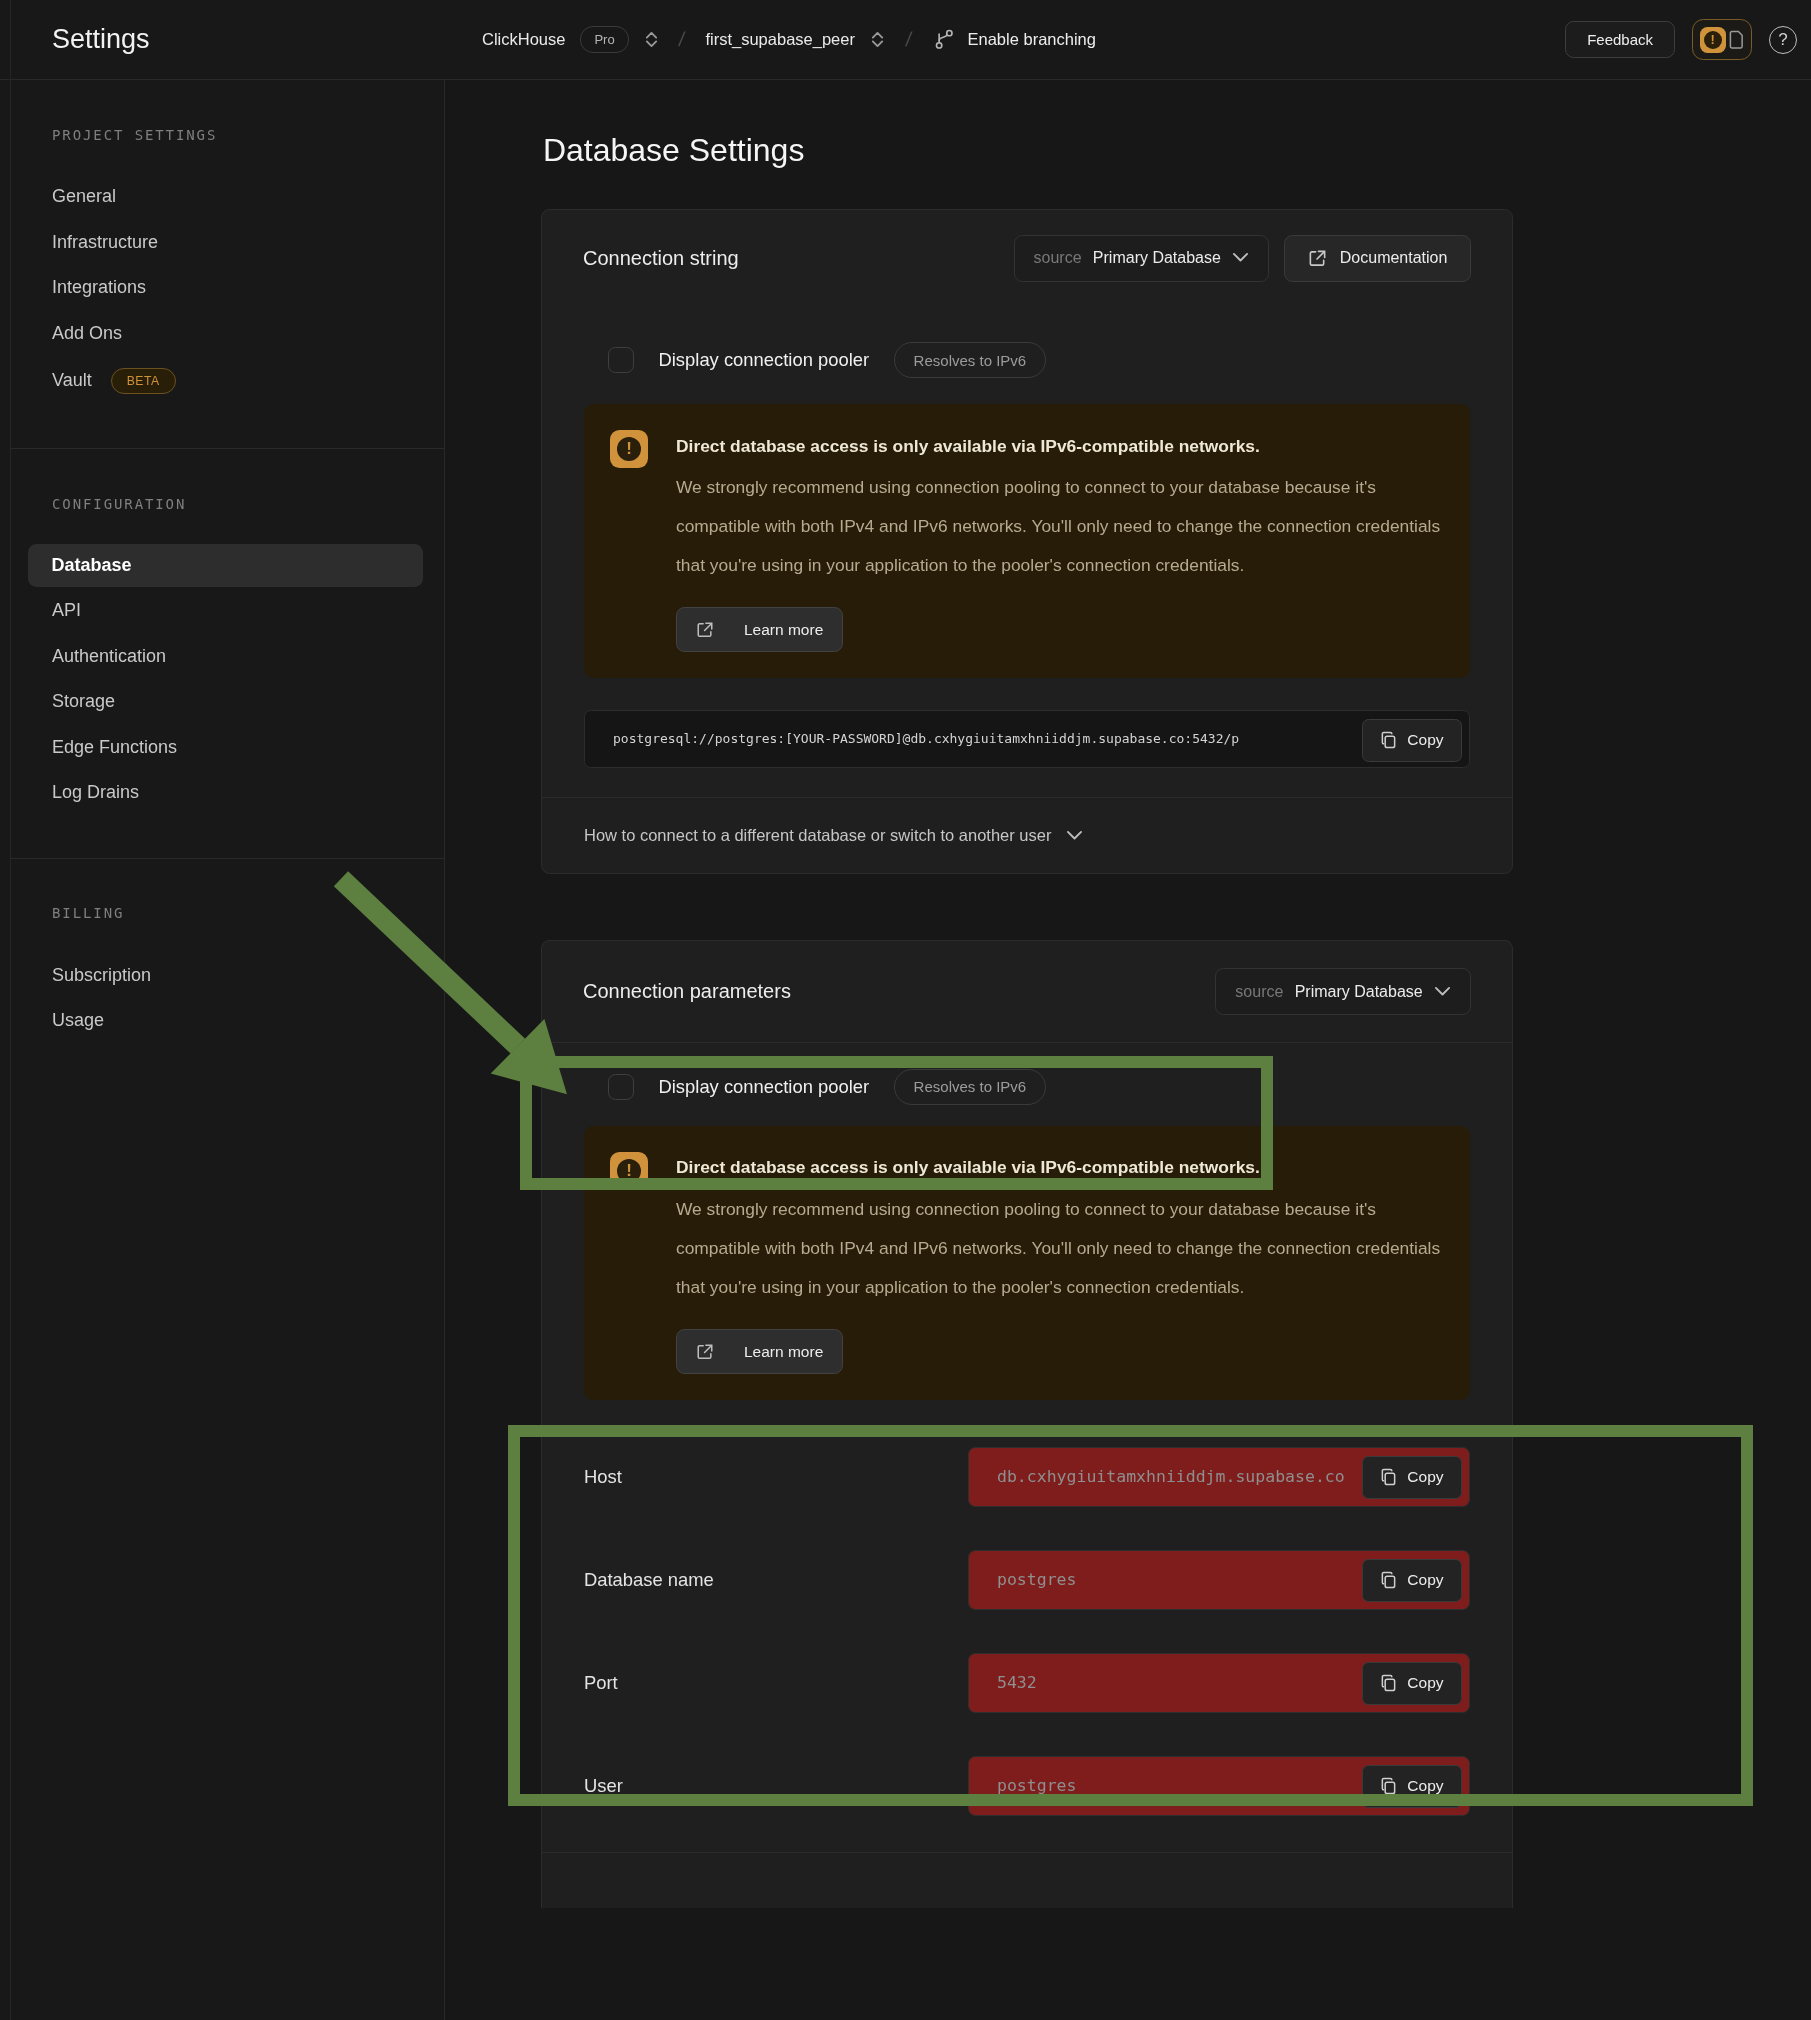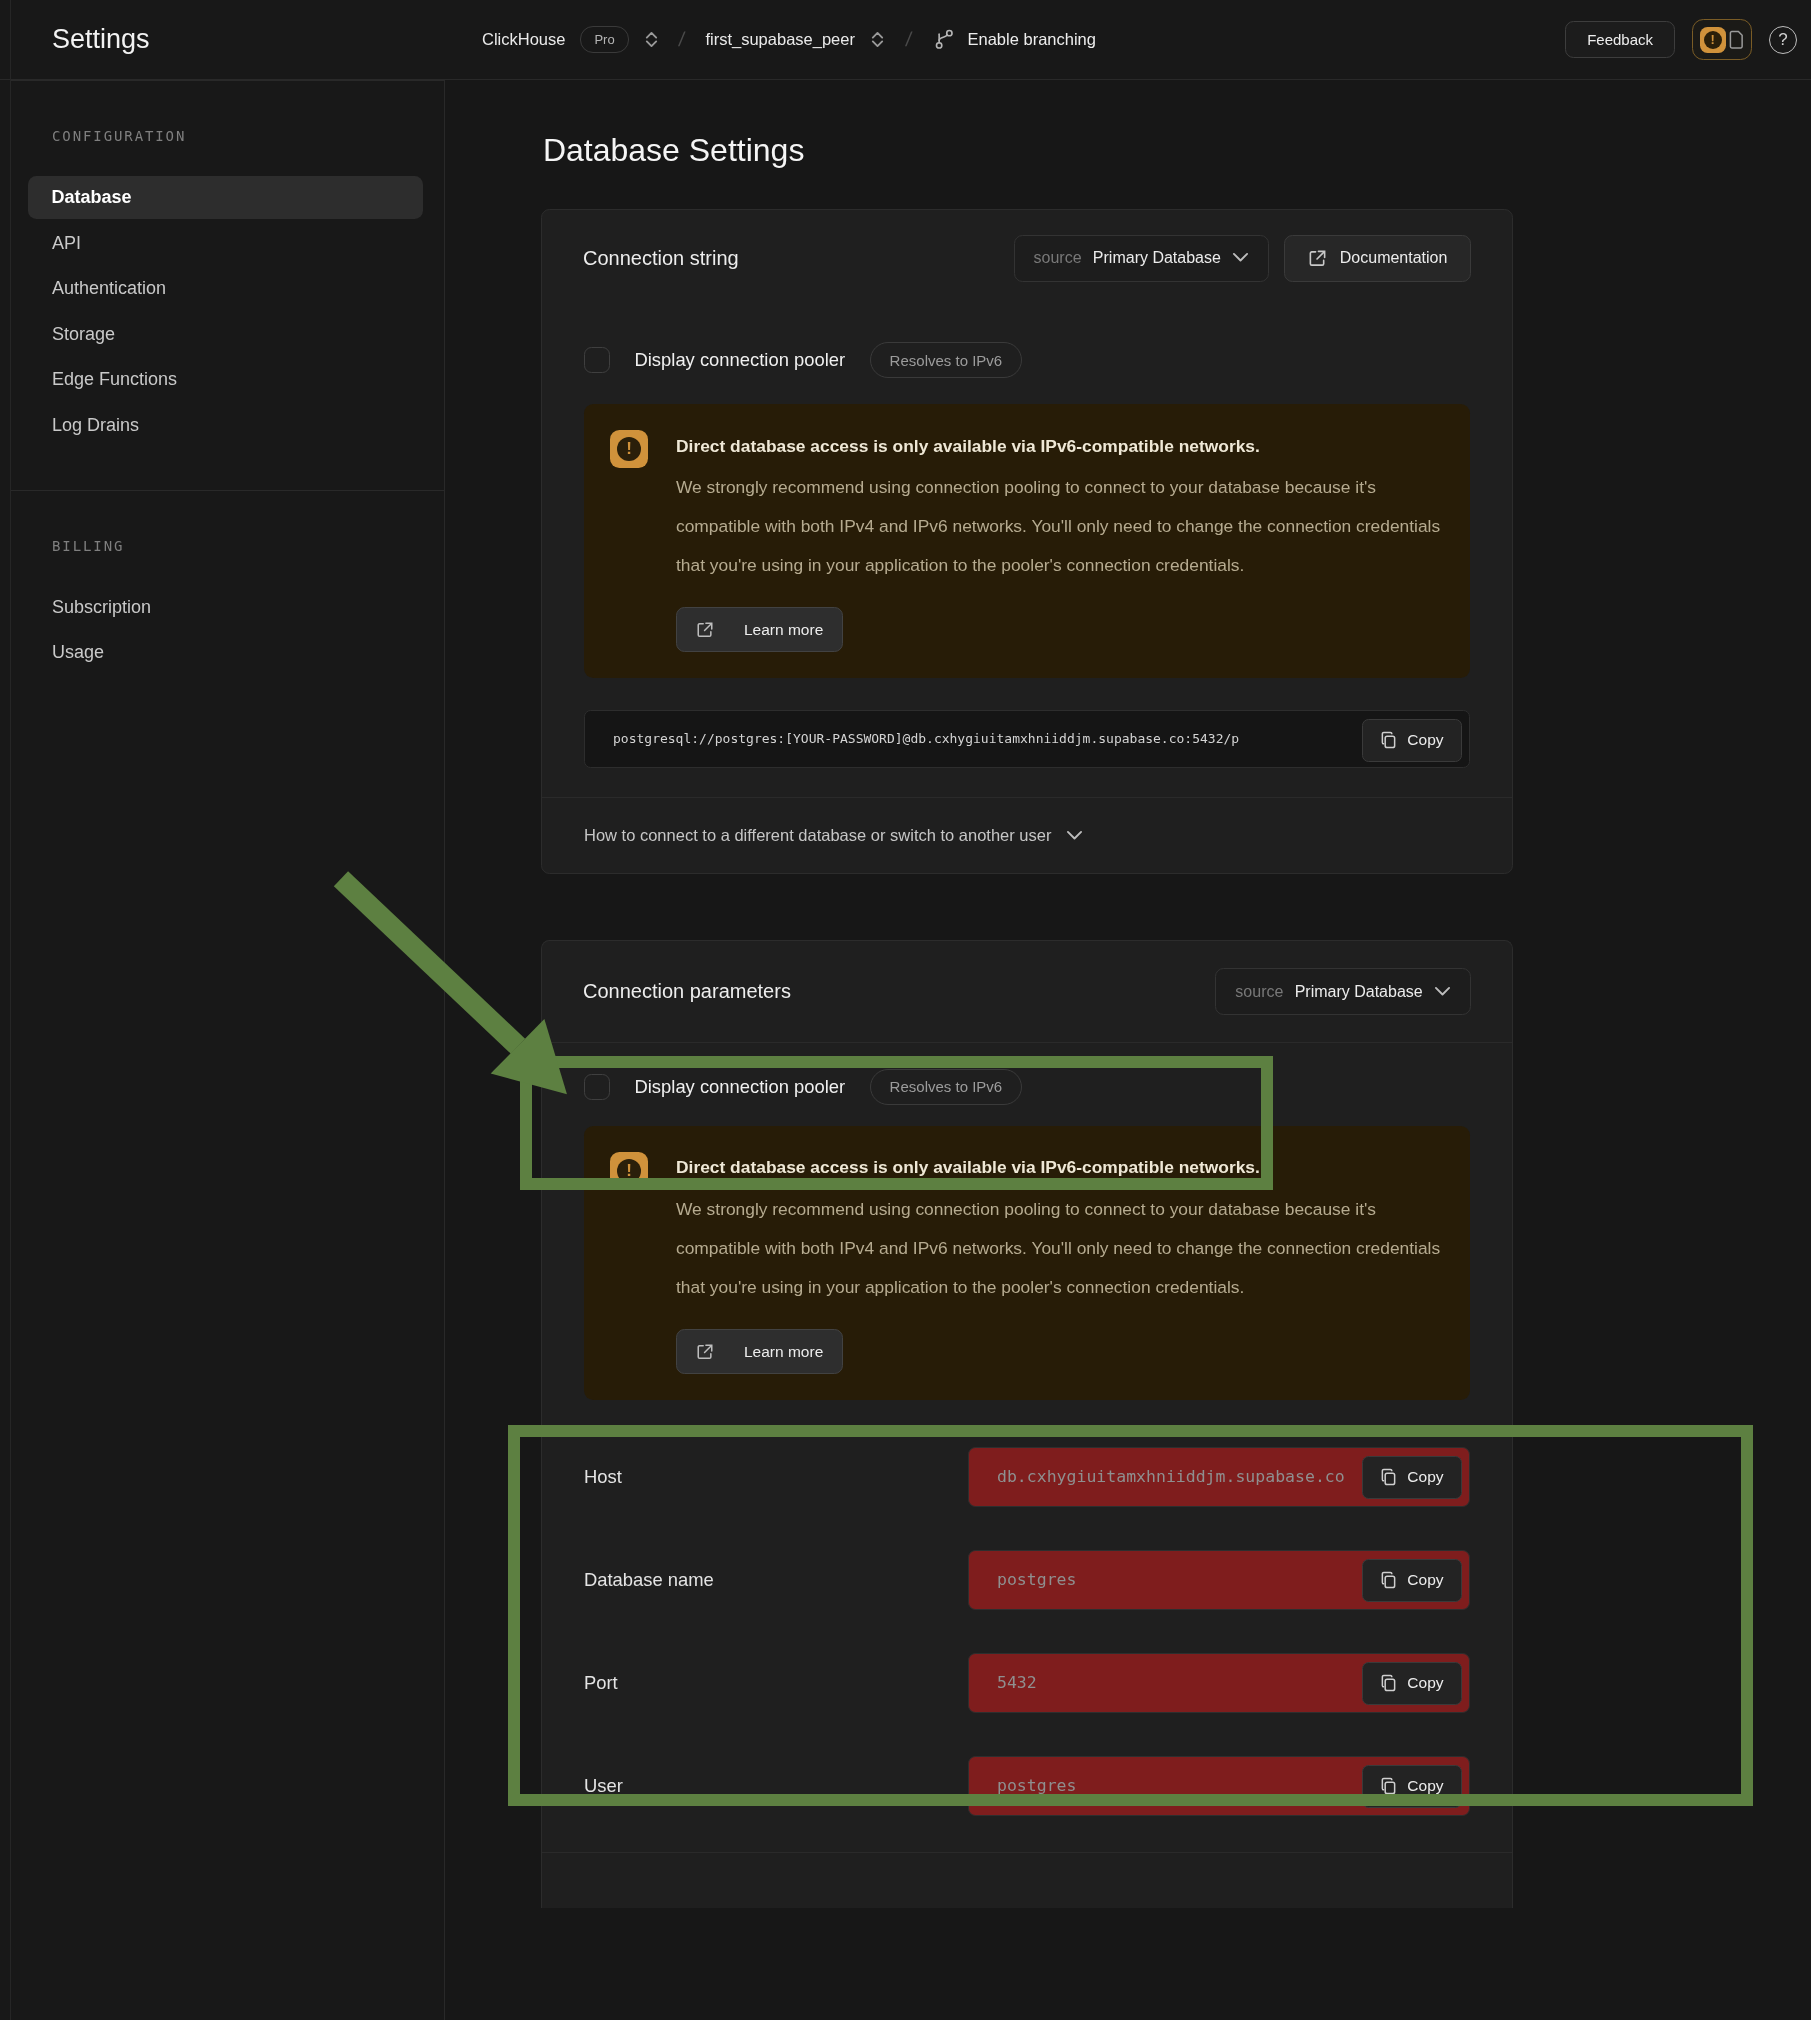--- a/index.html
+++ b/index.html
@@ -96,21 +96,21 @@
   .doc-btn {
     height:47px; display:flex; align-items:center; gap:13px; padding:0 22.6px;
     border:0.9px solid #3a3a3a; background:#272727; border-radius:8.5px; color:#ececec;
     font-size:16px; cursor:pointer; font-family:"Liberation Sans", sans-serif;
   }
   .tabs { display:flex; gap:41px; padding:0 43px; border-bottom:0.9px solid #2a2a2a; }
   .tab { font-size:16px; color:#8f8f8f; padding:3.8px 1.9px 14px; cursor:pointer; }
   .tab.active { color:#ffffff; border-bottom:1.9px solid #ffffff; margin-bottom:-0.9px; }
 
   .card-body { padding:0 42px; }
-  .pooler-row { display:flex; align-items:center; gap:24.5px; margin-top:36px; }
+  .pooler-row { display:flex; align-items:center; gap:24.5px; margin-top:36px;margin-left:24px; }
   .checkbox {
     width:26px; height:26px; border:1.4px solid #3f3f3f; border-radius:7.5px; background:transparent; cursor:pointer;
   }
   .pooler-label { font-size:18.4px; color:#f0f0f0; }
   .ipv6-badge {
     border:0.9px solid #3a3a3a; border-radius:941px; color:#9c9c9c;
     font-size:15px; padding:8.5px 19px;
   }
   .warning {
     margin-top:26px; background:#271c07; border-radius:9.4px; padding:26px; display:flex; gap:28px;
@@ -219,20 +219,39 @@
             <path d="M3 1.5 h7 l4 4 v12 a1.5 1.5 0 0 1 -1.5 1.5 h-9.5 a1.5 1.5 0 0 1 -1.5 -1.5 v-14.5 a1.5 1.5 0 0 1 1.5 -1.5 z"></path>
           </svg>
       </div>
       <div class="help-circle">
           <span>?</span>
         </div>
     </div>
   </div>
 
   <div id="sidebar">
+    <div class="side-section">
+      <div class="section-label">PROJECT SETTINGS</div>
+      <div class="side-item">
+          <span>General</span>
+        </div>
+      <div class="side-item">
+          <span>Infrastructure</span>
+        </div>
+      <div class="side-item">
+          <span>Integrations</span>
+        </div>
+      <div class="side-item">
+          <span>Add Ons</span>
+        </div>
+      <div class="side-item">
+        <span>Vault</span>
+        <span class="beta-pill">BETA</span>
+      </div>
+    </div>
     <div class="side-divider"></div>
     <div class="side-section">
       <div class="section-label">CONFIGURATION</div>
       <div class="side-item active">
           <span>Database</span>
         </div>
       <div class="side-item">
           <span>API</span>
         </div>
       <div class="side-item">

